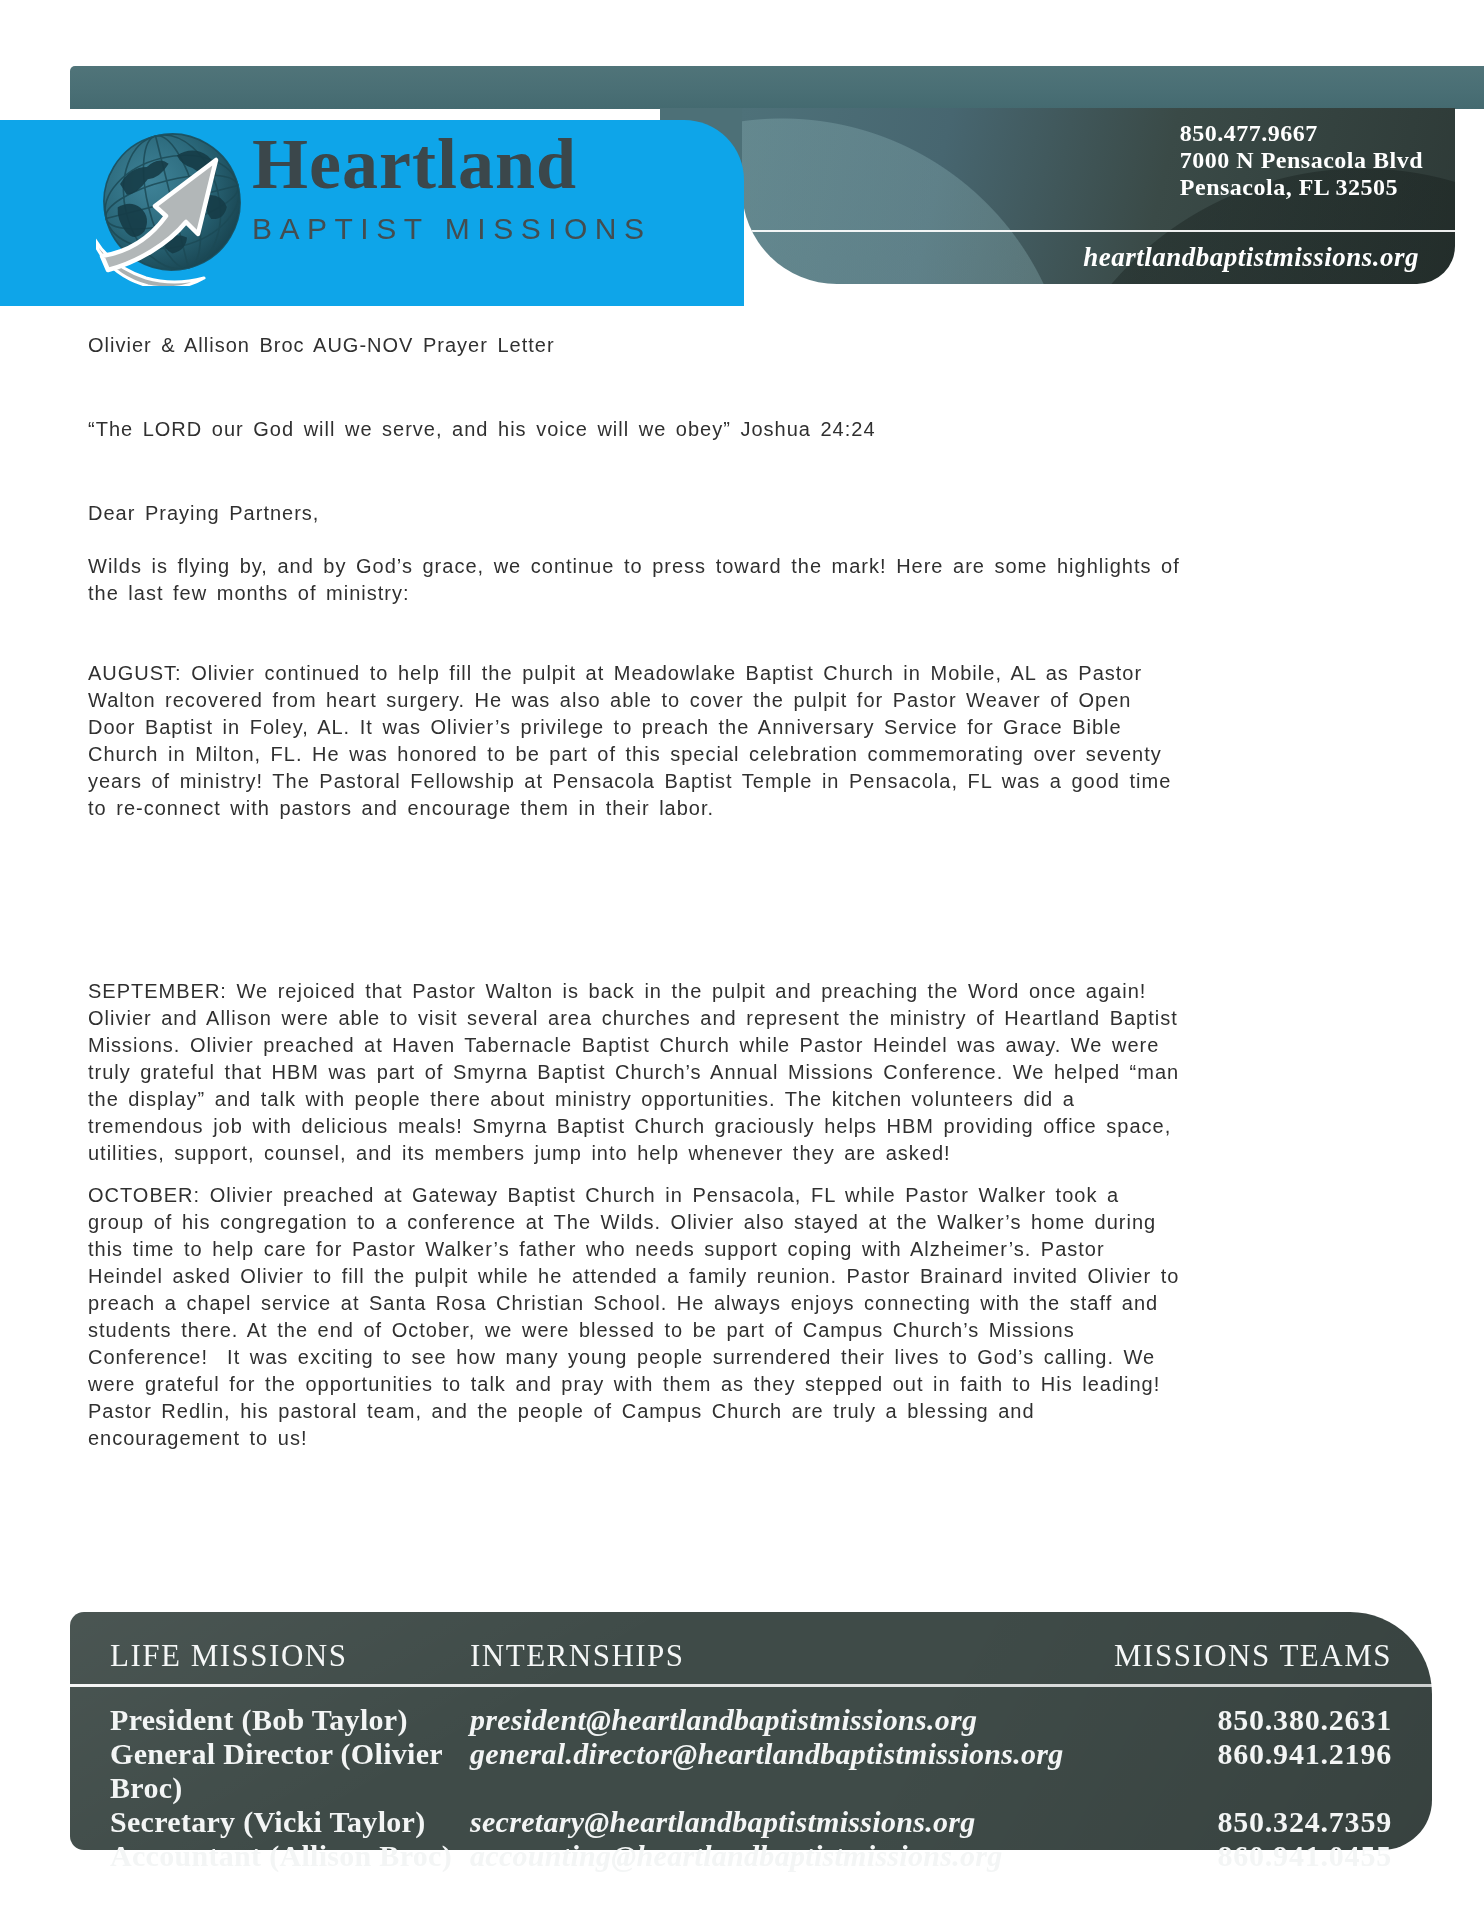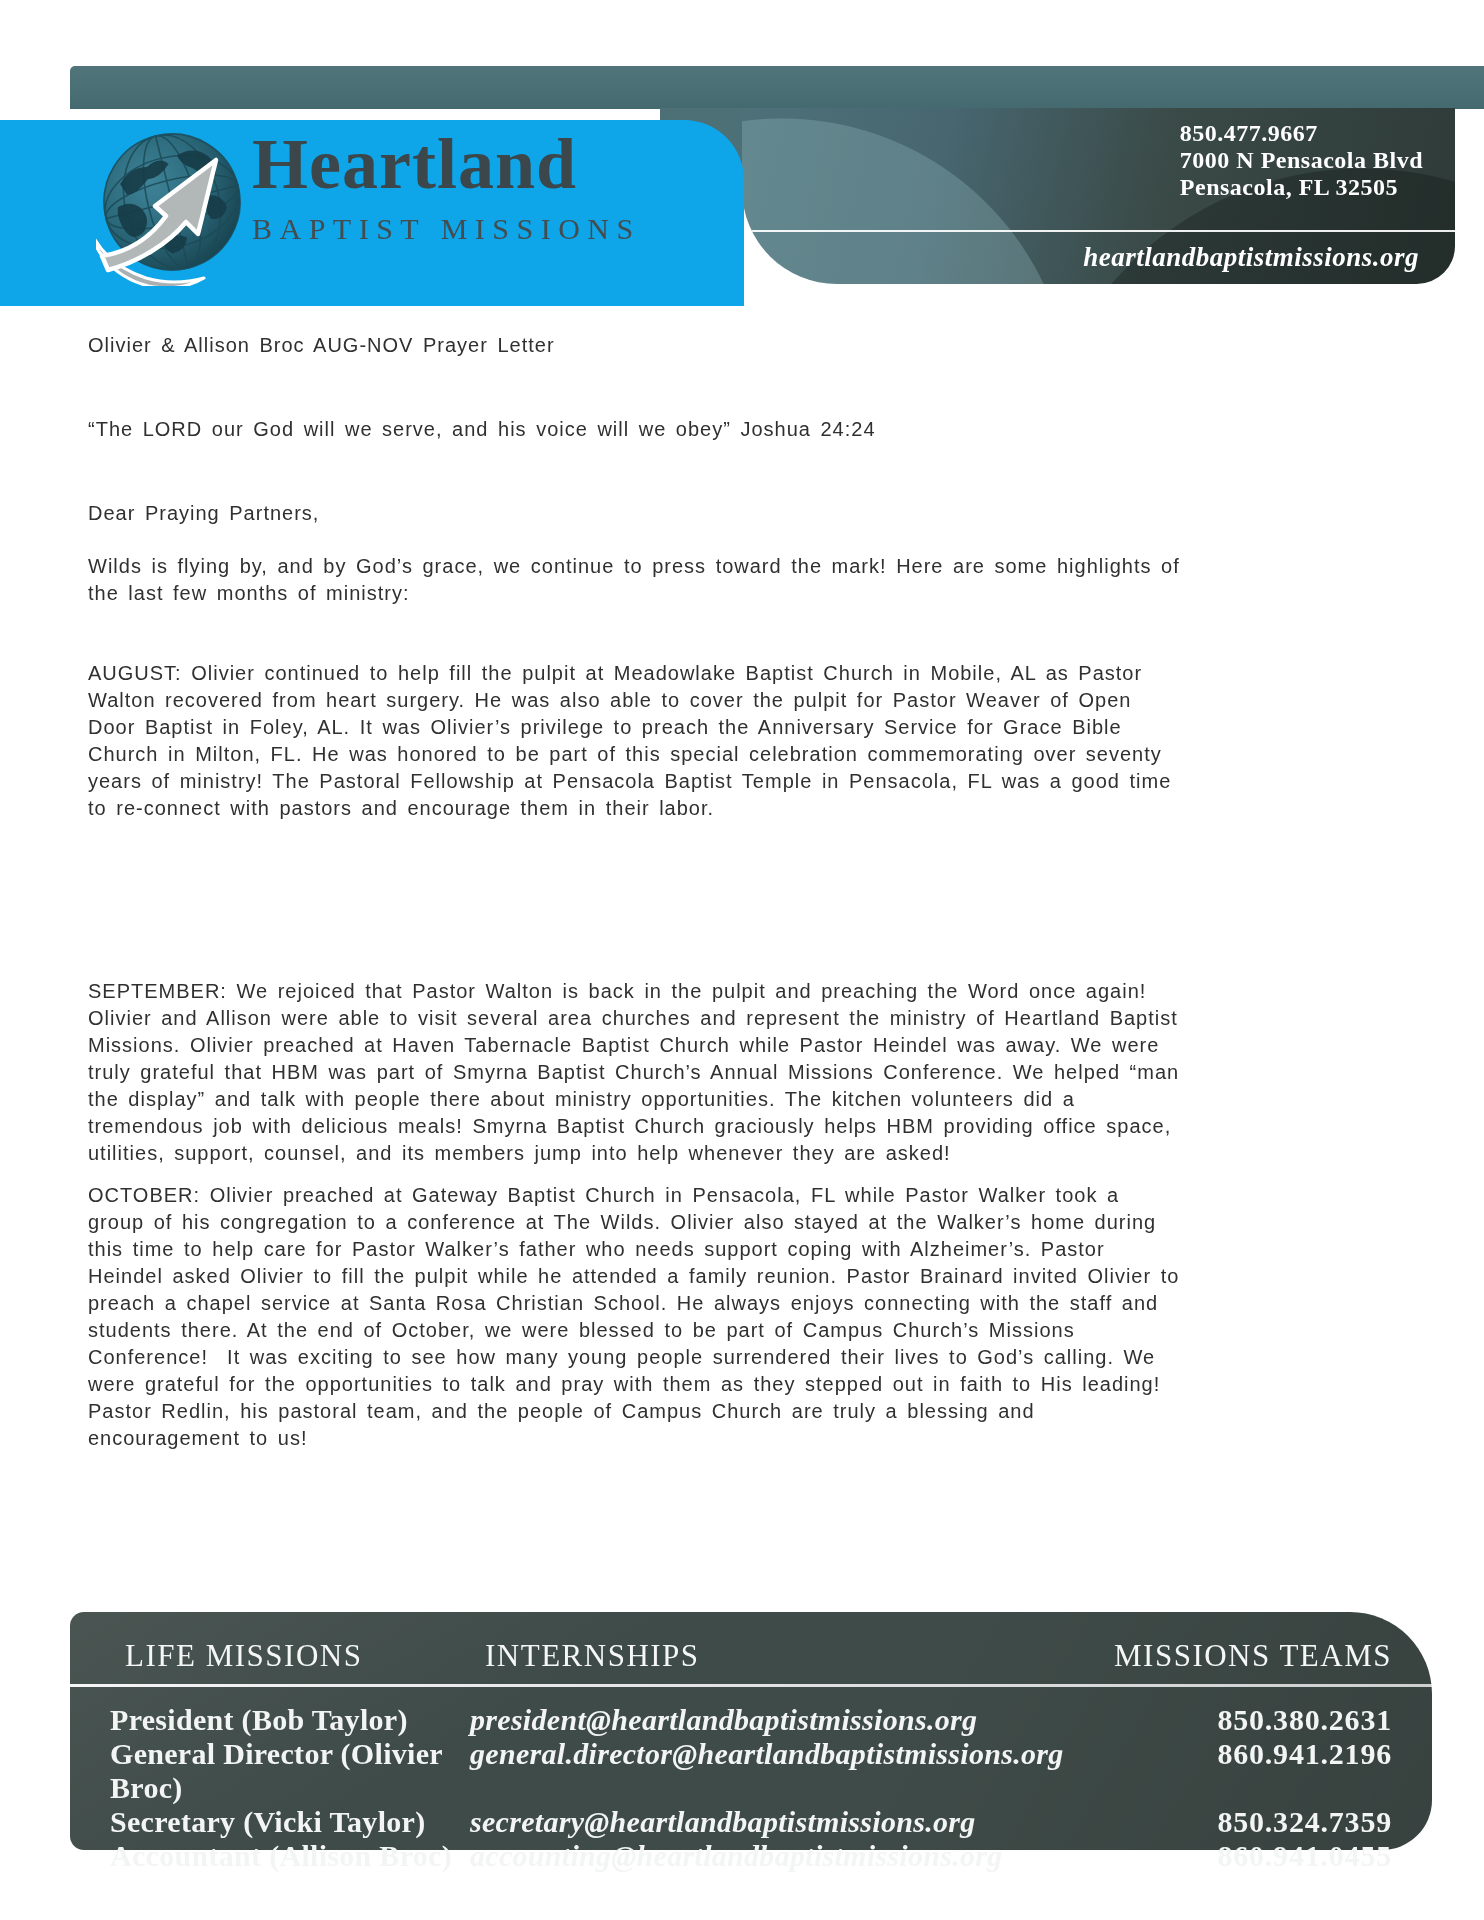--- a/index.html
+++ b/index.html
@@ -82,21 +82,21 @@
   }
   .logo-name {
     font-family: "Liberation Serif", serif;
     font-size: 72px;
     line-height: 88px;
     font-weight: 600;
     color: #3b474b;
     letter-spacing: 1px;
   }
   .logo-sub {
-    font-family: Liberation Serif, serif;
+    font-family: Liberation Sans, sans-serif;
     font-size: 30px;
     font-weight: 500;
     color: #434d50;
     letter-spacing: 7.5px;
     margin-top: 4px;
   }
 
   
   .body-text {
     position: absolute;
@@ -134,21 +134,20 @@
     display: grid;
     grid-template-columns: 360px 500px 1fr;
     padding: 26px 40px 0 40px;
     align-items: end;
   }
   .footer-head {
     font-size: 31px;
     font-weight: 500;
     letter-spacing: 1.5px;
     color: #f5f7f7;
-    margin-left: 15px;
   }
   .fh-center { }
   .fh-right  { text-align: right; }
   .footer-divider {
     margin-top: 10px;
     height: 3px;
     background: linear-gradient(90deg, rgba(255,255,255,0.95), rgba(255,255,255,0.75));
   }
   .footer-rows { padding: 16px 40px 0 40px; }
   .footer-row {

